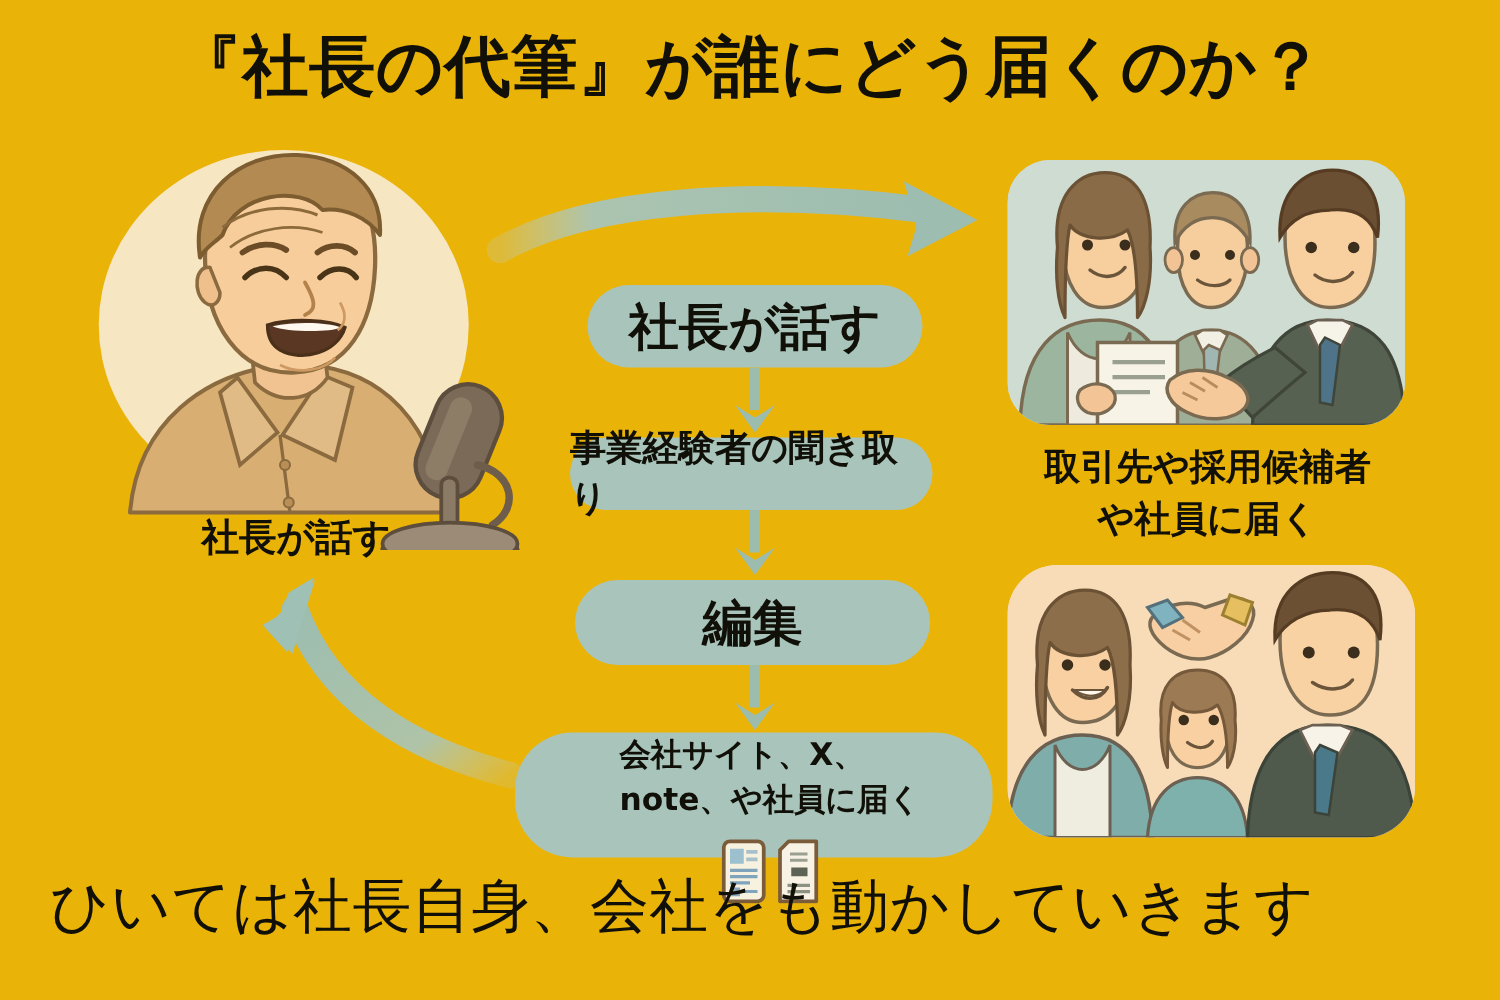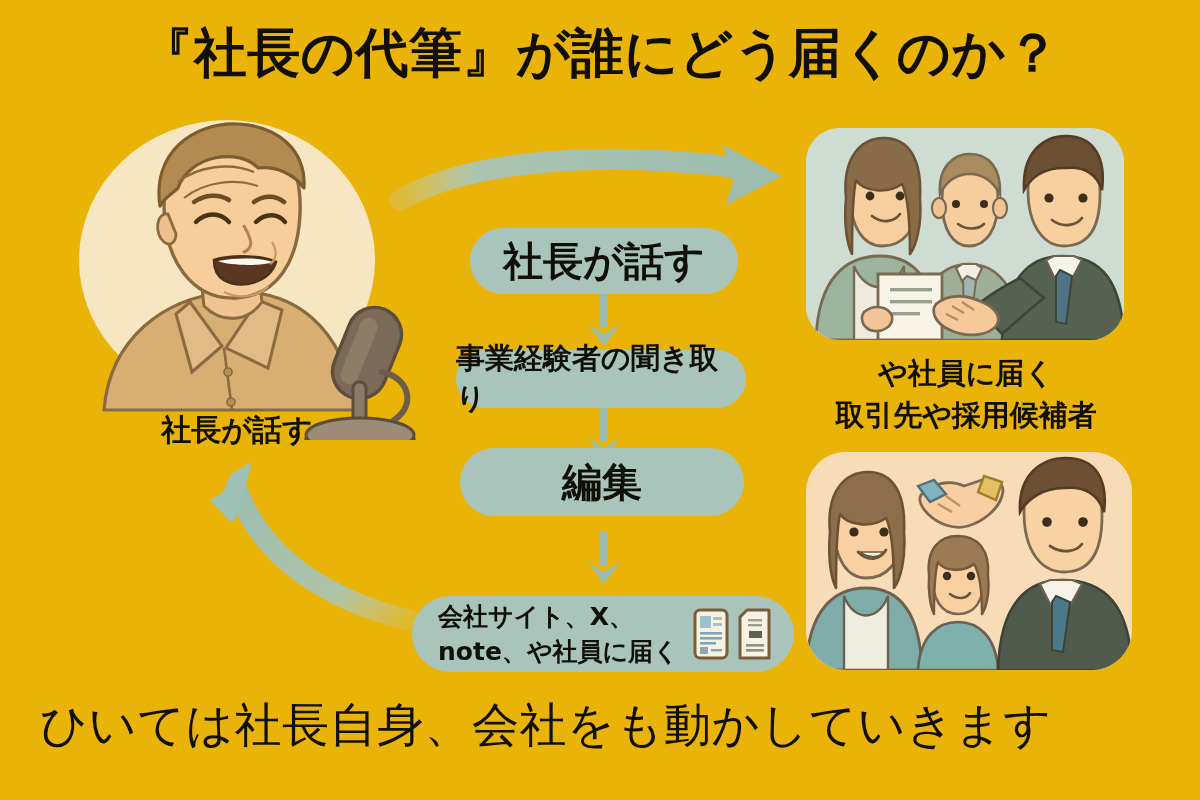--- a/index.html
+++ b/index.html
@@ -268,30 +268,30 @@
 
     <div class="flow-box small" style="left:52px; top:122px; width:290px; height:58px;">
       <span>事業経験者の聞き取り</span>
     </div>
 
     <svg class="vert-arrow" style="left:180px; top:180px;" width="40" height="56">
       <line x1="20" y1="0" x2="20" y2="34" stroke="#9cbcae" stroke-width="8"></line>
       <path d="M 4 30 L 20 52 L 36 30 L 20 40 Z" fill="#9cbcae"></path>
     </svg>
 
-    <div class="flow-box big" style="left:56px; top:220px; width:284px; height:68px;">
+    <div class="flow-box big" style="left:56px; top:236px; width:284px; height:68px;">
       <span>編集</span>
     </div>
 
     <svg class="vert-arrow" style="left:180px; top:304px;" width="40" height="56">
       <line x1="20" y1="0" x2="20" y2="34" stroke="#9cbcae" stroke-width="8"></line>
       <path d="M 4 30 L 20 52 L 36 30 L 20 40 Z" fill="#9cbcae"></path>
     </svg>
 
-    <div class="flow-box wide" style="left:8px; top:368px; width:382px; height:76px; border-radius:46px;">
+    <div class="flow-box wide" style="left:8px; top:358px; width:382px; height:100px; border-radius:46px;flex-direction:column;">
       <div class="box-text-lines">
         <div>会社サイト、X、</div>
         <div>note、や社員に届く</div>
       </div>
       <div class="doc-icons">
         <svg width="36" height="52" viewBox="0 0 36 52">
           <rect x="2" y="2" width="32" height="48" rx="5" fill="#f7f1e0" stroke="#7a5c3a" stroke-width="3"></rect>
           <rect x="7" y="8" width="11" height="12" fill="#9dc0cf"></rect>
           <rect x="20" y="9" width="9" height="3" fill="#a9c0cb"></rect>
           <rect x="20" y="15" width="9" height="3" fill="#a9c0cb"></rect>
@@ -365,22 +365,22 @@
         <path d="M 130 176 C 142 166 160 166 176 174 C 190 180 196 190 190 198
                  C 182 208 160 210 144 202 C 130 196 124 184 130 176 Z" fill="#f6c99a" stroke="#7a6a52" stroke-width="2.8"></path>
         <path d="M 140 186 L 152 192" stroke="#ba8b5c" stroke-width="2.2"></path>
         <path d="M 146 178 L 158 185" stroke="#ba8b5c" stroke-width="2.2"></path>
         <path d="M 156 174 L 168 182" stroke="#ba8b5c" stroke-width="2.2"></path>
       </g>
     </svg>
   </div>
 
   <div class="right-caption">
+    <div>取引先や採用候補者</div>
     <div>や社員に届く</div>
-    <div>取引先や採用候補者</div>
   </div>
 
   <div class="panel panel-bottom">
     <svg width="326" height="218" viewBox="0 0 326 218">
       <rect x="0" y="0" width="326" height="218" fill="#f8dcb8"></rect>
 
       <g>
         <path d="M 118 40 C 130 30 146 28 158 34 L 176 28 C 190 24 200 32 196 44
                  C 192 58 176 70 162 74 C 148 78 132 72 122 62 C 112 52 112 44 118 40 Z" fill="#f7cfa2" stroke="#7a6a52" stroke-width="2.8" stroke-linejoin="round"></path>
         <path d="M 112 34 L 128 28 L 140 42 L 124 50 Z" fill="#7fb3bf" stroke="#54707a" stroke-width="2.4"></path>

